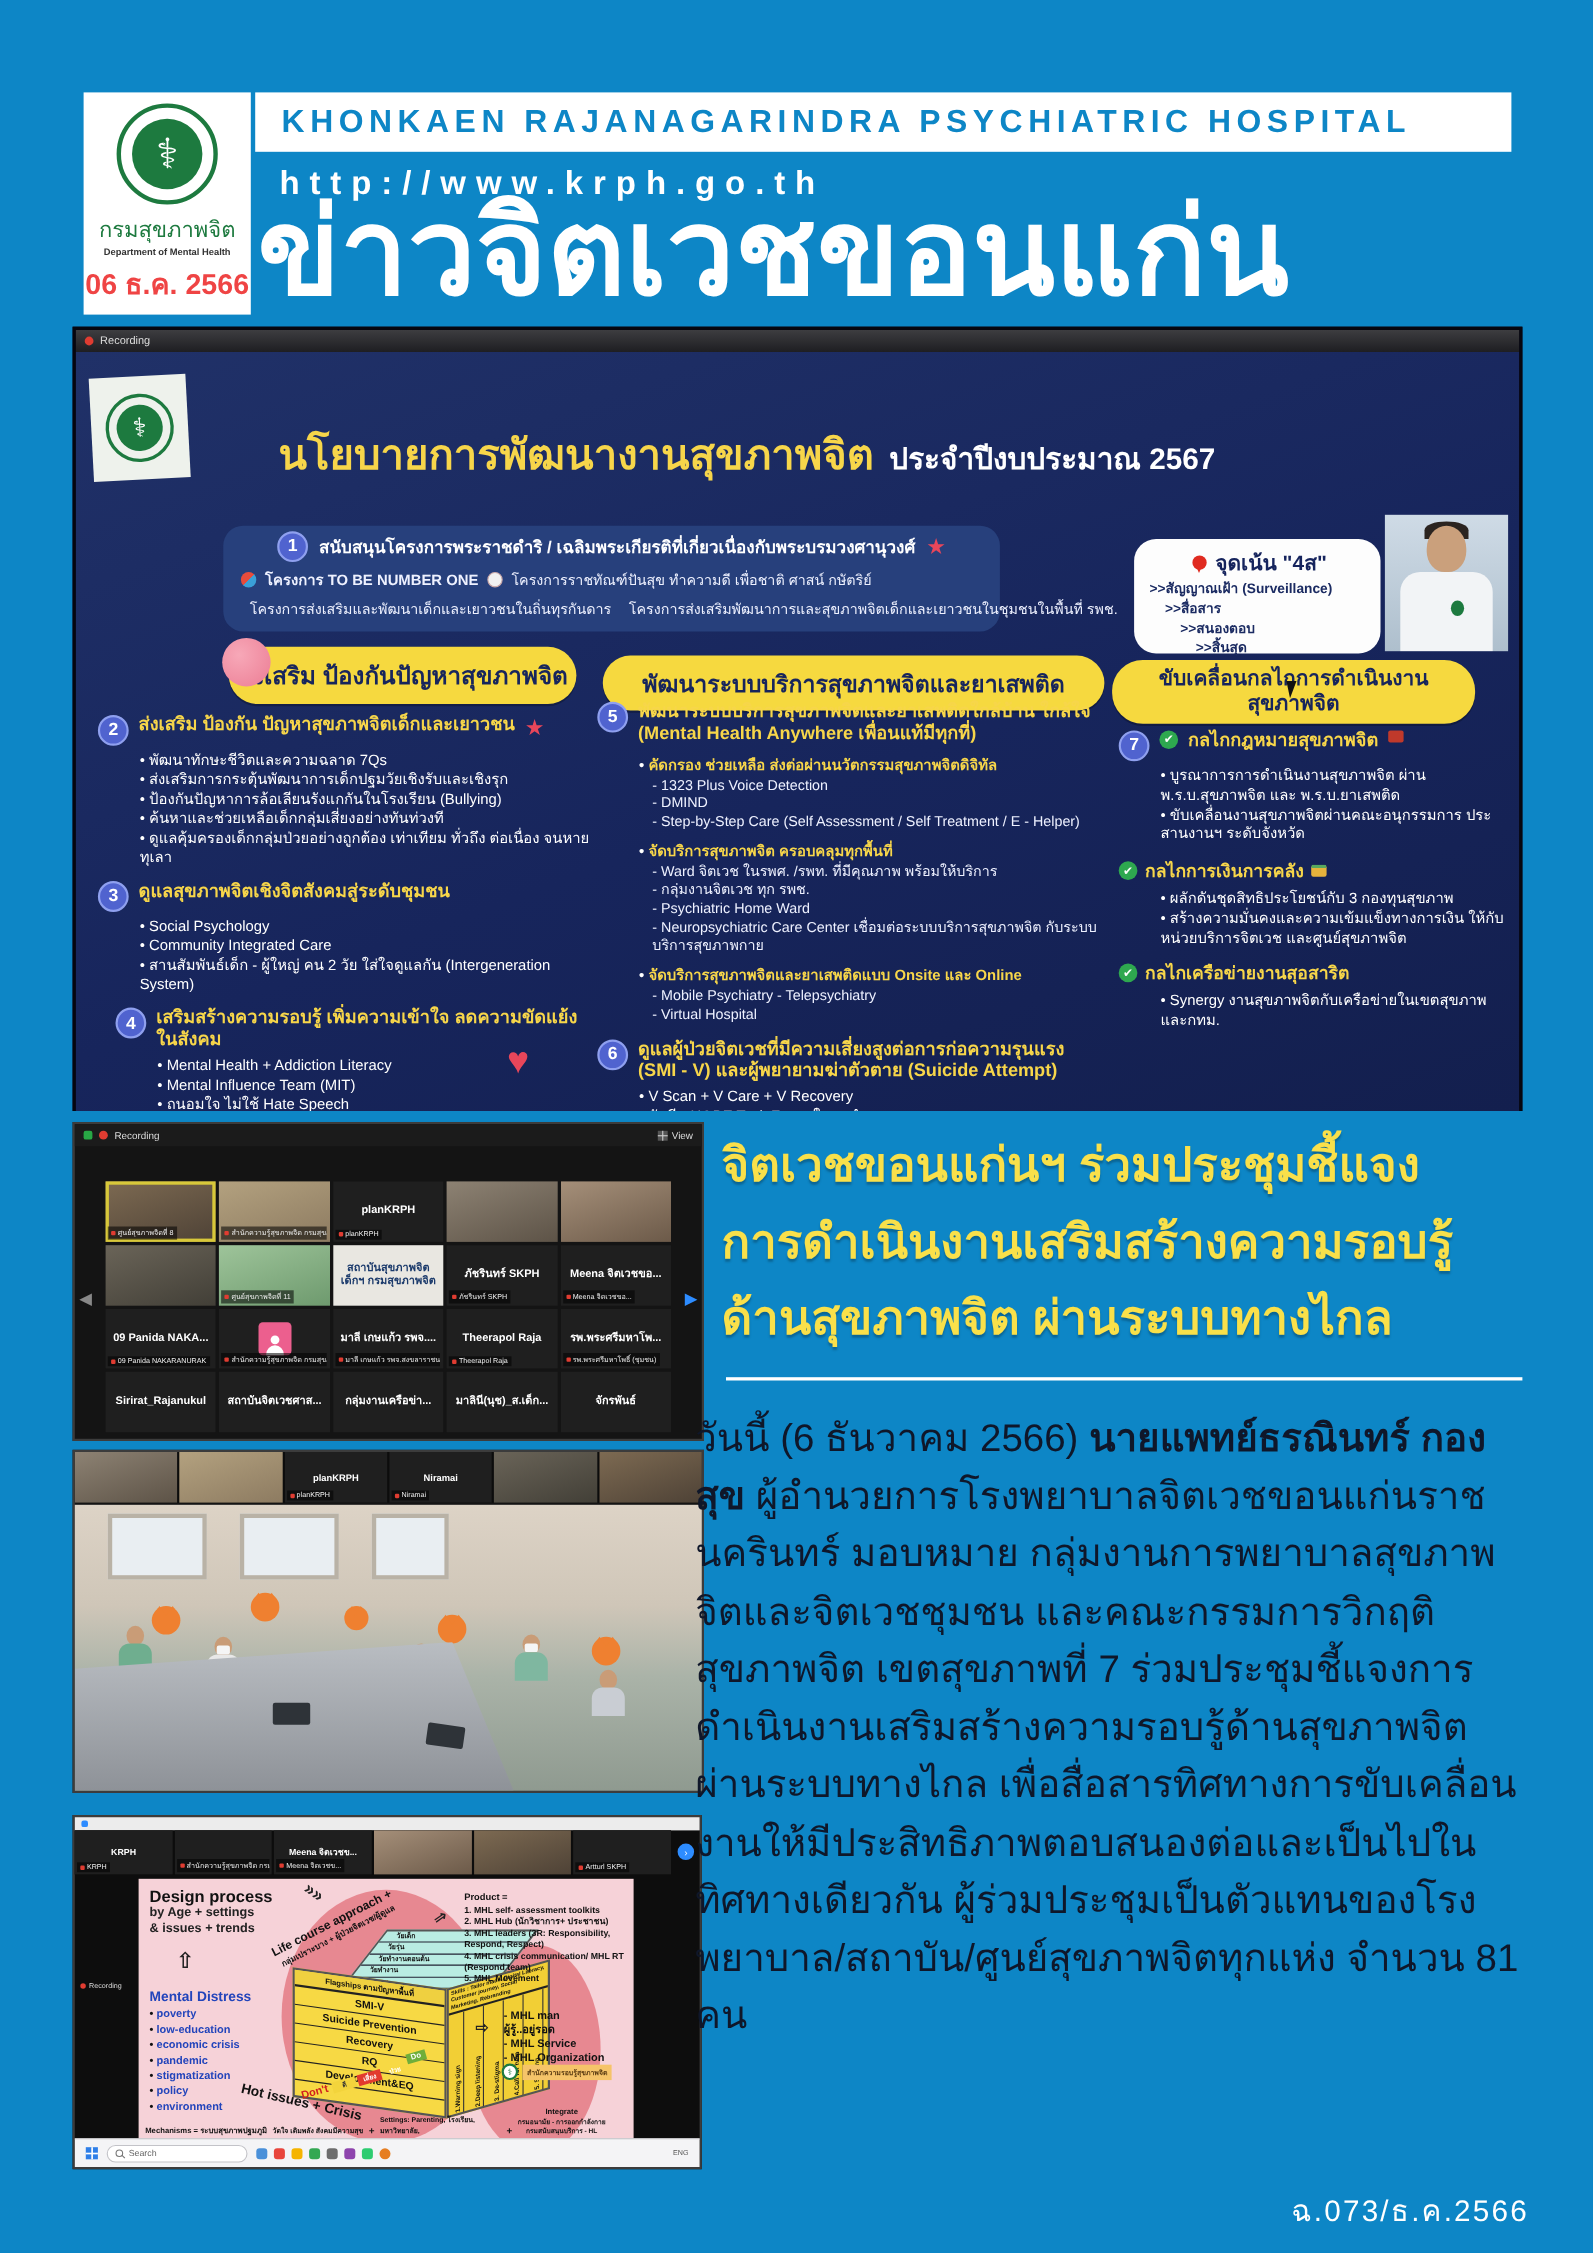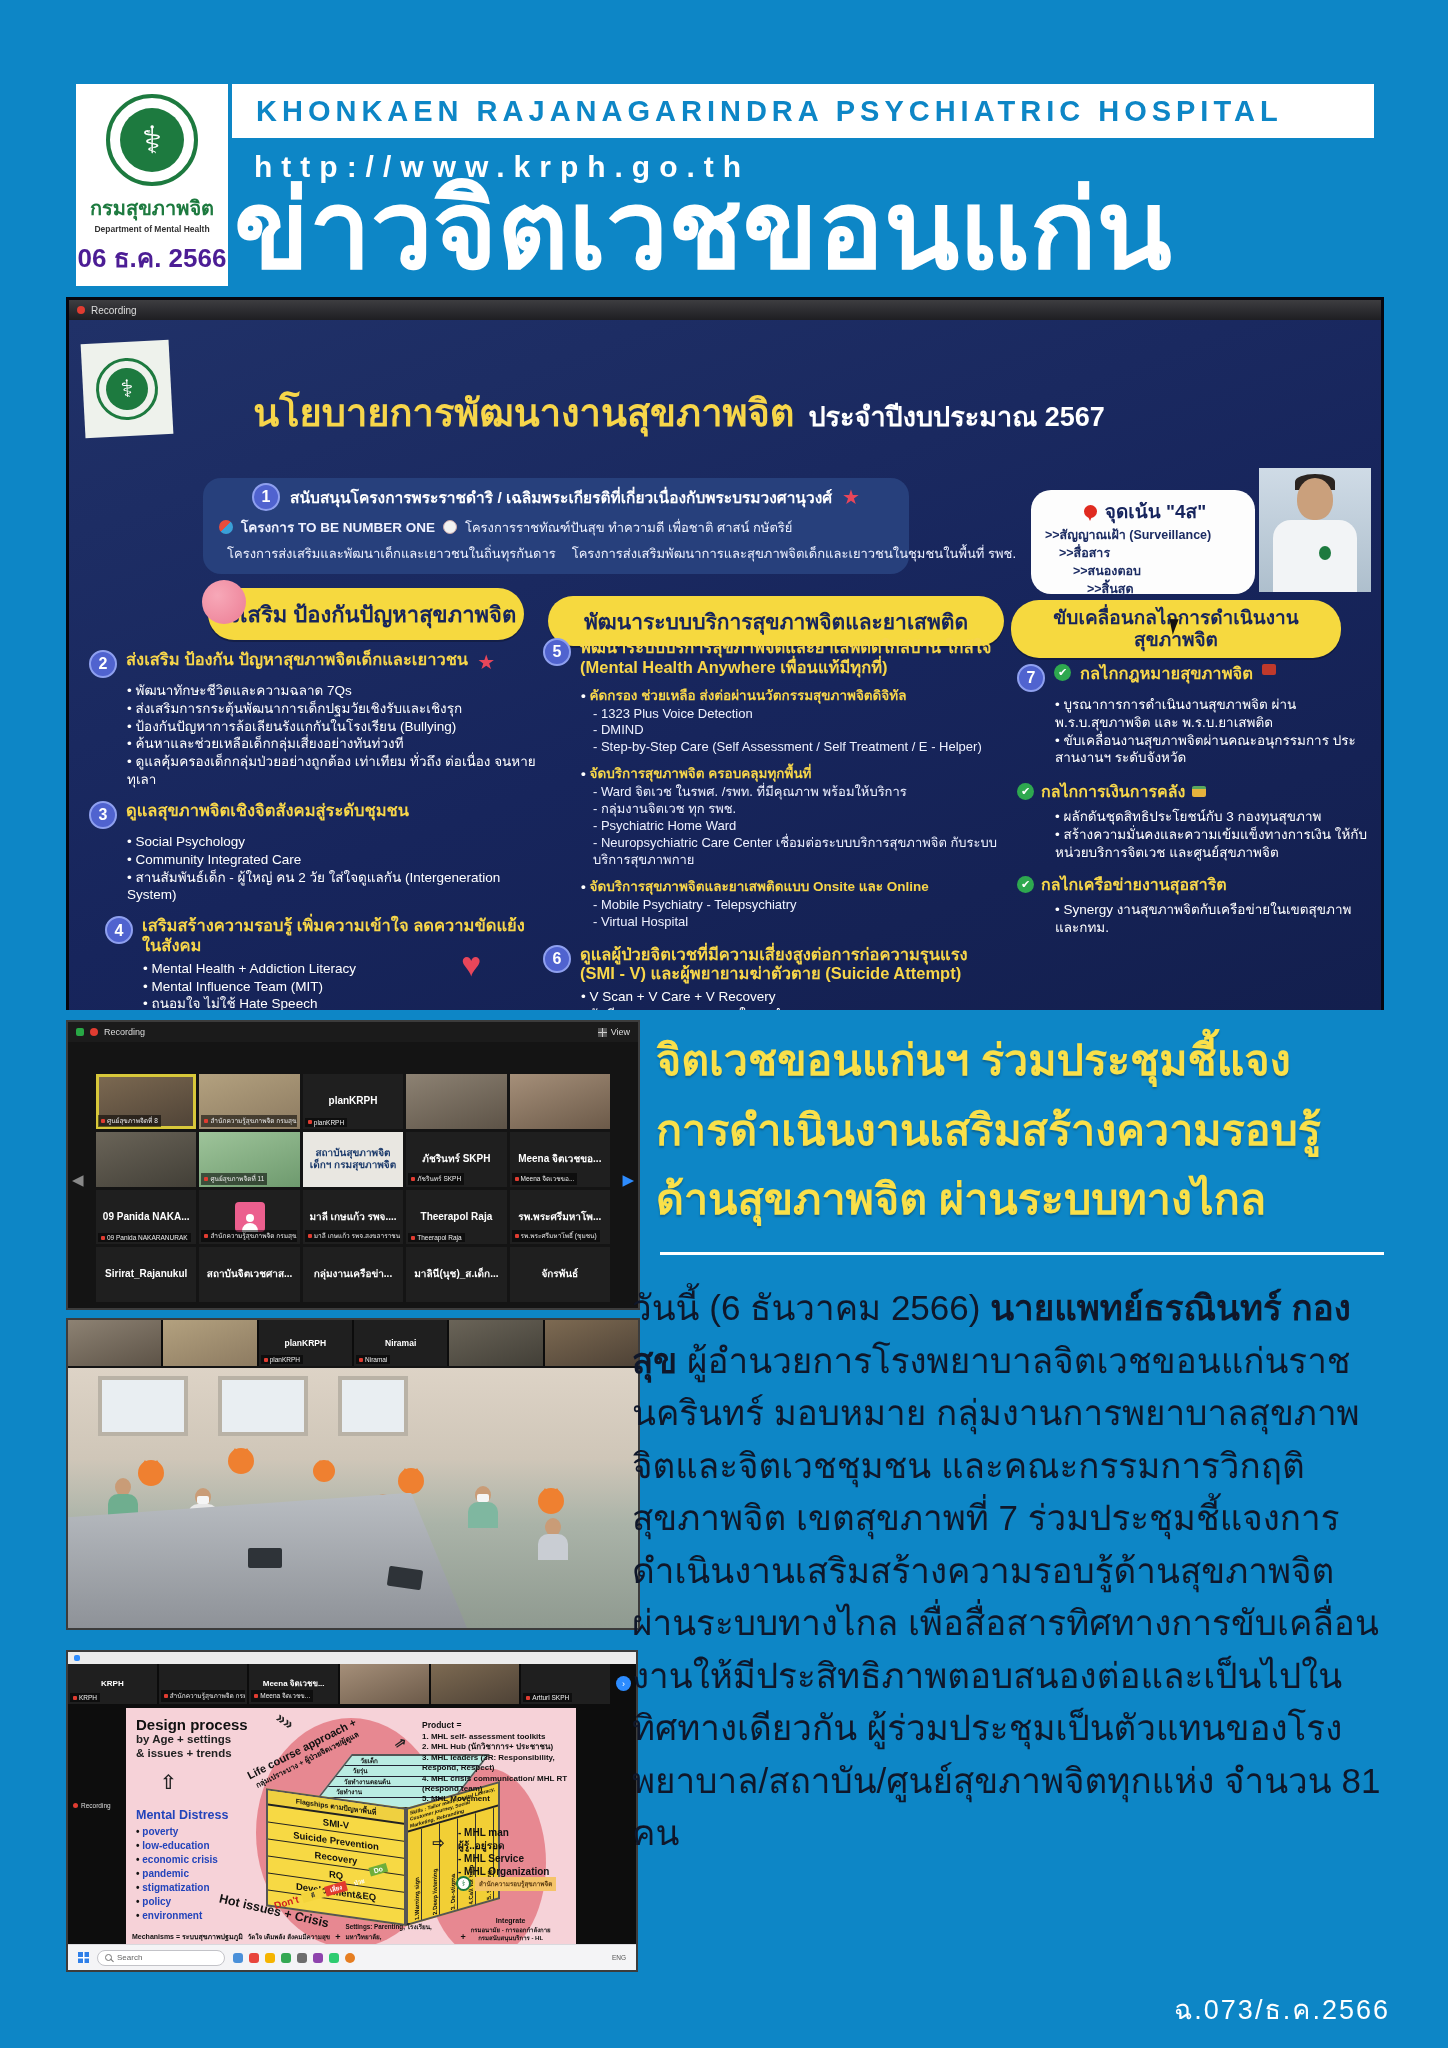--- a/index.html
+++ b/index.html
@@ -3,23 +3,23 @@
 <meta charset="utf-8">
 <style>
   *{margin:0;padding:0;box-sizing:border-box}
   body{font-family:"Liberation Sans","DejaVu Sans",sans-serif;background:#0d86c6}
   .page{position:relative;width:1448px;height:2048px;background:#0d86c6;overflow:hidden}
 
   
   .logo-box{position:absolute;left:76px;top:84px;width:152px;height:202px;background:#fff;display:flex;flex-direction:column;align-items:center;padding-top:10px}
   .seal{width:92px;height:92px;border-radius:50%;border:4px solid #1d7a3f;display:flex;align-items:center;justify-content:center;position:relative}
   .seal-inner{width:64px;height:64px;border-radius:50%;background:#1d7a3f;color:#fff;display:flex;align-items:center;justify-content:center;font-size:38px}
-  .dept-th{color:#1d7a3f;font-weight:bold;font-size:20px;margin-top:6px}
+  .dept-th{color:#1d7a3f;font-weight:normal;font-size:20px;margin-top:6px}
   .dept-en{color:#333;font-size:8.5px;font-weight:bold}
-  .issue-date{color:#4c1d95;font-weight:bold;font-size:26px;margin-top:auto;margin-bottom:8px}
+  .issue-date{color:#ef4444;font-weight:bold;font-size:26px;margin-top:auto;margin-bottom:8px}
   .hosp-bar{position:absolute;left:232px;top:84px;width:1142px;height:54px;background:#fff;display:flex;align-items:center;padding-left:24px}
   .hosp-bar span{color:#0d86c6;font-weight:bold;font-size:29px;letter-spacing:5px;white-space:nowrap}
   .website{position:absolute;left:254px;top:150px;color:#fff;font-weight:bold;font-size:30px;letter-spacing:9px}
   .news-title{position:absolute;left:234px;top:172px;width:1160px;color:#fff;font-weight:bold;font-size:110px;line-height:1.05;white-space:nowrap}
 
   
   .ps-win{position:absolute;left:66px;top:297px;width:1318px;height:713px;background:#0a0a1e;border:3px solid #06060f}
   .ps-titlebar{height:20px;background:linear-gradient(#3d3d40,#1e1e22);display:flex;align-items:center;gap:6px;padding:0 8px}
   .dot-red{width:8px;height:8px;border-radius:50%;background:#e03c31}
   .ps-titlebar span{color:#ddd;font-size:10px}

